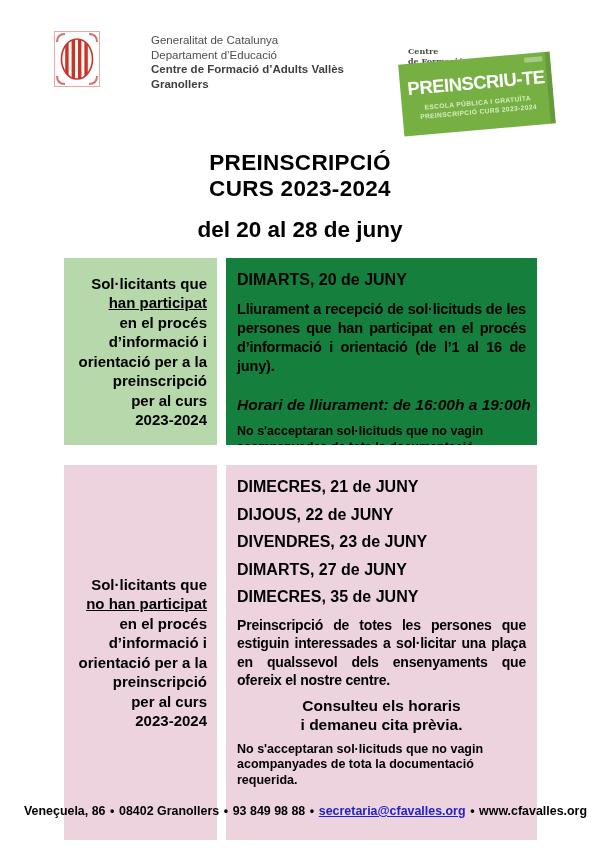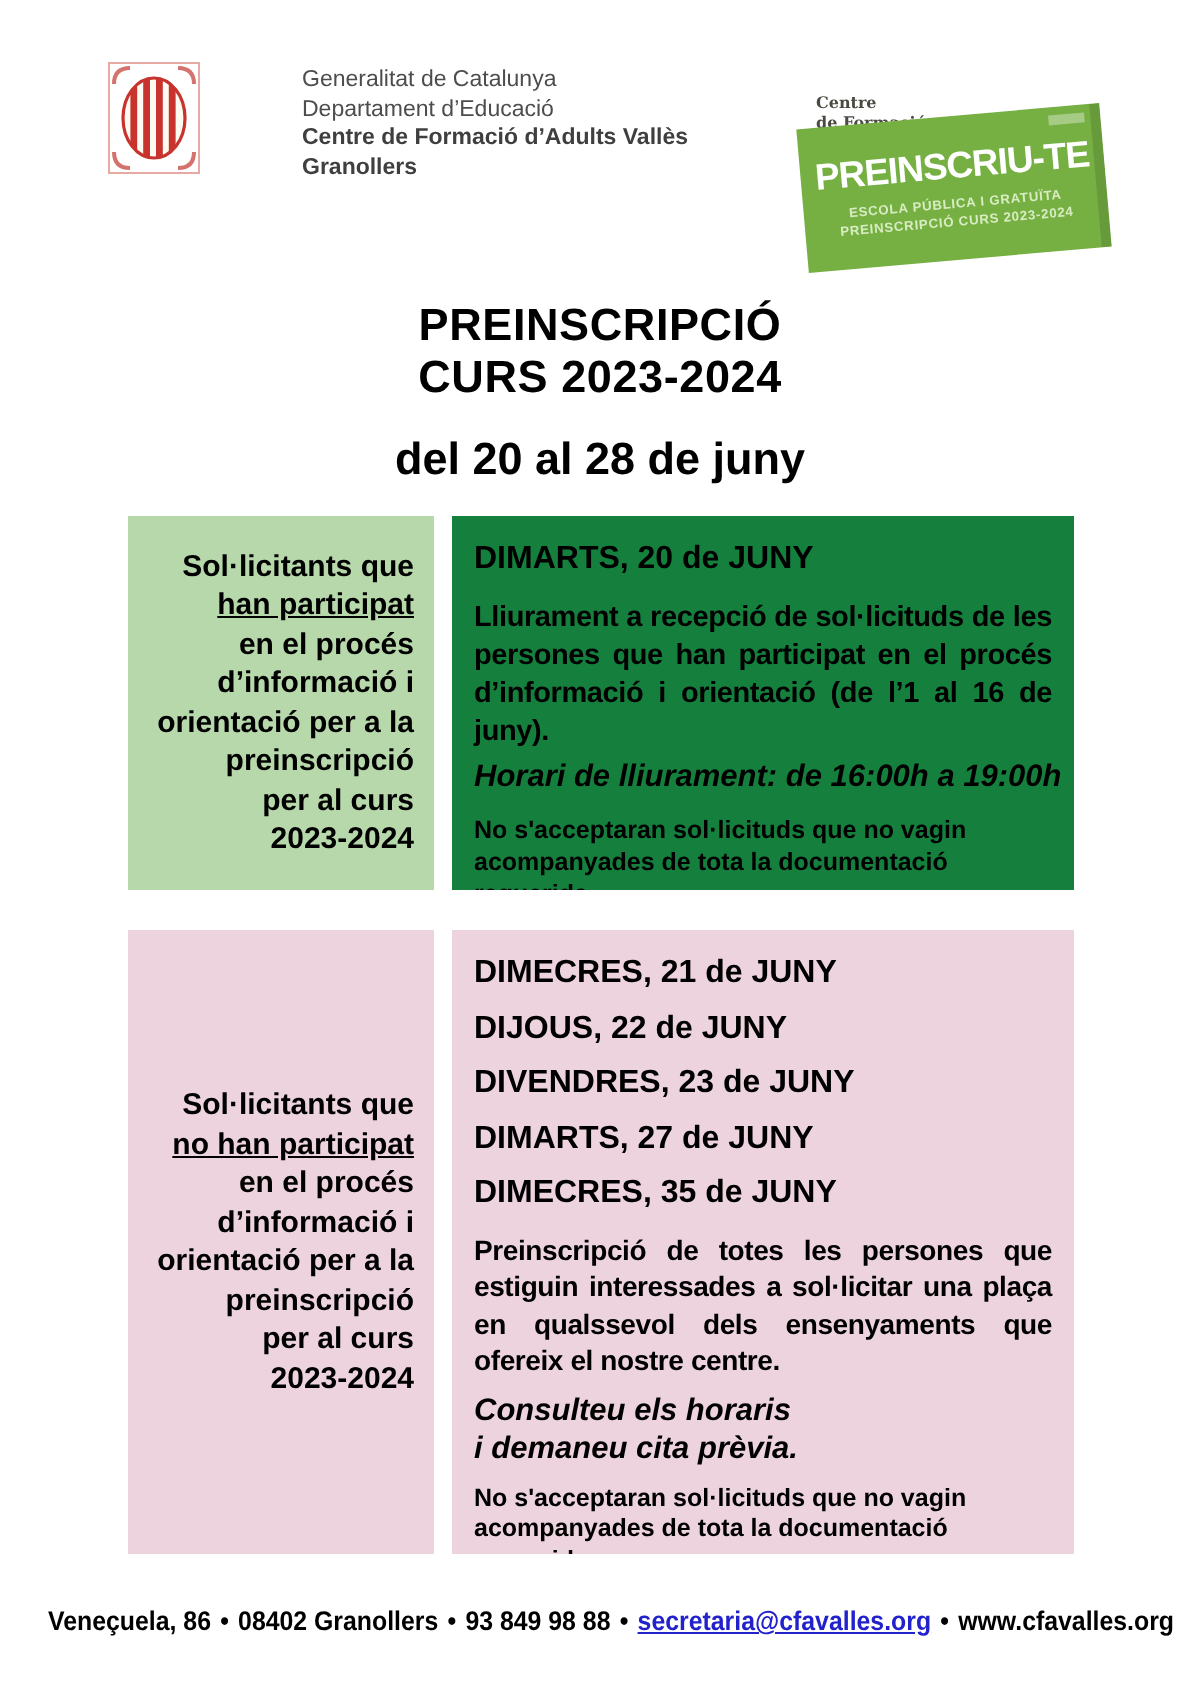--- a/index.html
+++ b/index.html
@@ -37,34 +37,34 @@
   .title-date { font-size:22.5px; line-height:26px; margin-top:15px; }
 
   
   .label-box {
     position:absolute; left:64px; width:153px; box-sizing:border-box;
     padding:8px 10px; display:flex; flex-direction:column; justify-content:center;
     text-align:right; font-weight:bold; font-size:15px; line-height:19.5px;
   }
   .content-box { position:absolute; left:226px; width:311px; box-sizing:border-box; overflow:hidden; }
   .green-section { top:258px; height:187px; }
-  .pink-section  { top:465px; height:312px; }
+  .pink-section  { top:465px; height:375px; }
   .u { text-decoration:underline; }
 
   .content-box.green-section { padding:12px 11px 8px 11px; }
   .content-box.pink-section  { padding:8px 11px 6px 11px; }
 
   .day-heading { font-size:16px; font-weight:bold; line-height:20px; }
   .body-para   { font-size:14.5px; font-weight:bold; line-height:19px; text-align:justify; margin-top:10px; letter-spacing:-0.2px; }
-  .schedule-line { font-size:15.5px; font-weight:bold; font-style:italic; text-align:center; margin-top:4px; white-space:nowrap; }
+  .schedule-line { font-size:15.5px; font-weight:bold; font-style:italic; text-align:center; margin-top:20px; white-space:nowrap; }
   .note-text   { font-size:12.5px; font-weight:bold; line-height:16px; margin-top:9px; }
 
   .day-line { font-size:16px; font-weight:bold; line-height:27.5px; white-space:nowrap; }
   .pink-para { font-size:14px; font-weight:bold; line-height:18.5px; text-align:justify; margin-top:5px; letter-spacing:-0.2px; }
-  .cta-block { font-size:15.5px; font-weight:bold; font-style:italic; text-align:left; line-height:19.5px; margin-top:6px; }
+  .cta-block { font-size:15.5px; font-weight:bold; text-align:center; line-height:19.5px; margin-top:6px; }
   .pink-note { font-size:12.5px; font-weight:bold; line-height:15.5px; margin-top:7px; }
 
   
   .footer {
     position:absolute; left:0; width:600px; top:803px; text-align:center;
     font-size:13.5px; font-weight:bold; white-space:nowrap;
     transform:scaleX(0.92); transform-origin:center;
   }
   .footer .sep { margin:0 5px; }
   .footer a { text-decoration:underline; }

